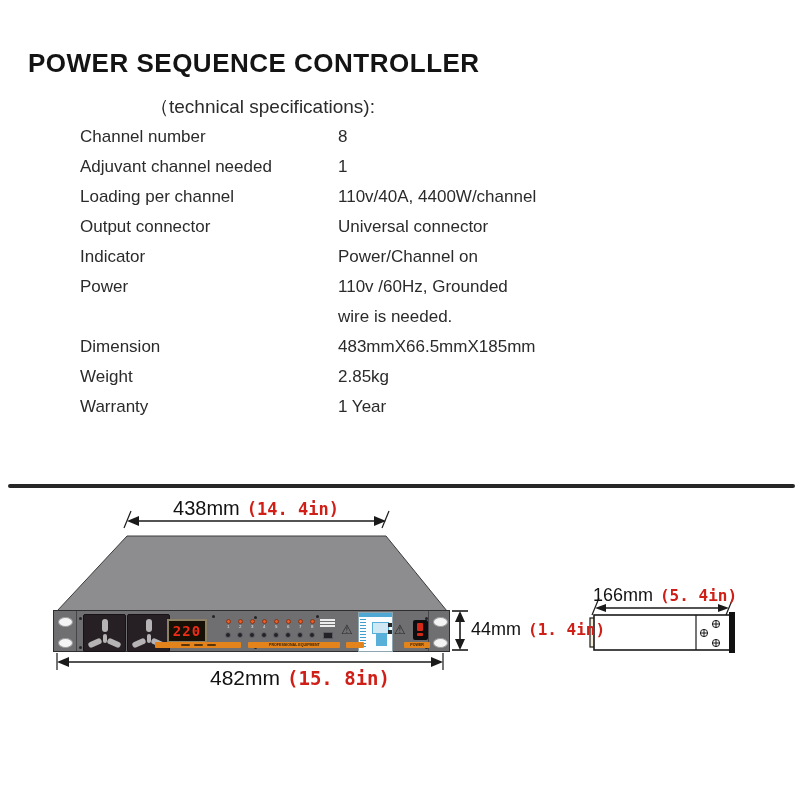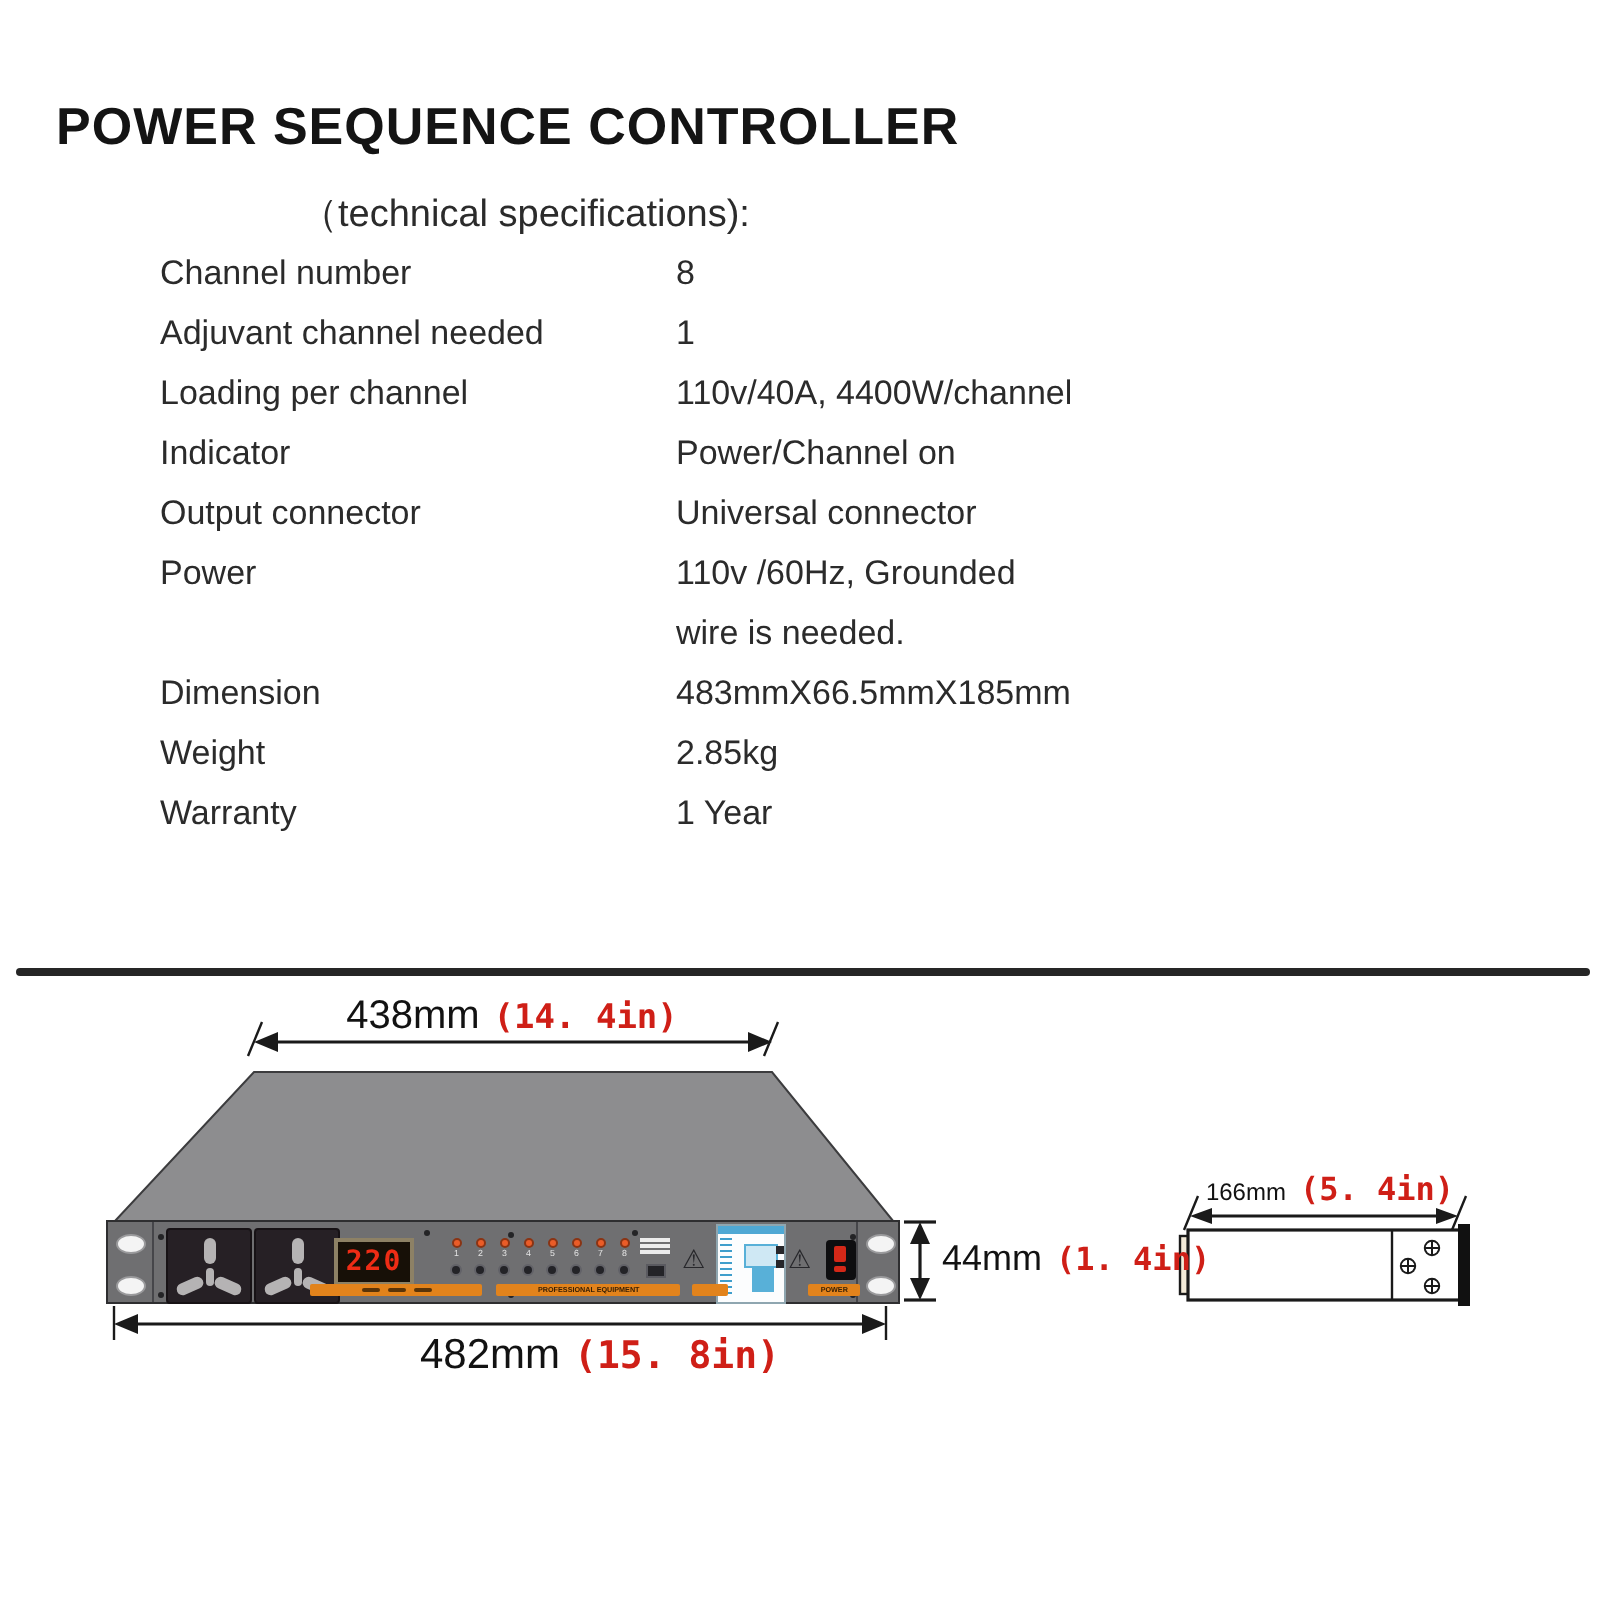--- a/index.html
+++ b/index.html
@@ -91,26 +91,26 @@
       </div>
     <div class="srow">
         <span class="slabel">Adjuvant channel needed</span>
         <span class="sval">1</span>
       </div>
     <div class="srow">
         <span class="slabel">Loading per channel</span>
         <span class="sval">110v/40A, 4400W/channel</span>
       </div>
     <div class="srow">
+        <span class="slabel">Output connector</span>
+        <span class="sval">Universal connector</span>
+      </div>
+    <div class="srow">
         <span class="slabel">Indicator</span>
         <span class="sval">Power/Channel on</span>
-      </div>
-    <div class="srow">
-        <span class="slabel">Output connector</span>
-        <span class="sval">Universal connector</span>
       </div>
     <div class="srow">
         <span class="slabel">Power</span>
         <span class="sval">110v /60Hz, Grounded</span>
       </div>
     <div class="srow">
         <span class="slabel"></span>
         <span class="sval">wire is needed.</span>
       </div>
     <div class="srow">
@@ -185,21 +185,21 @@
     <span class="mm" style="font-size:21px;">482mm</span>
     <span class="in" style="font-size:19px;">(15. 8in)</span>
   </div>
 
   <div class="dim" style="left:471px;top:619px;">
     <span class="mm" style="font-size:18px;">44mm</span>
     <span class="in" style="font-size:16px;">(1. 4in)</span>
   </div>
 
   <div class="dim" style="left:590px;top:585px;width:150px;justify-content:center;">
-    <span class="mm" style="font-size:12px;">166mm</span>
+    <span class="mm" style="font-size:18px;">166mm</span>
     <span class="in" style="font-size:16px;">(5. 4in)</span>
   </div>
 
   <div class="panel">
     <div class="earline" style="left:22px;"></div>
     <div class="earline" style="left:374px;"></div>
 
     <div class="oval" style="left:4px;top:6px;"></div>
     <div class="oval" style="left:4px;top:27px;"></div>
     <div class="oval" style="left:379px;top:6px;"></div>

